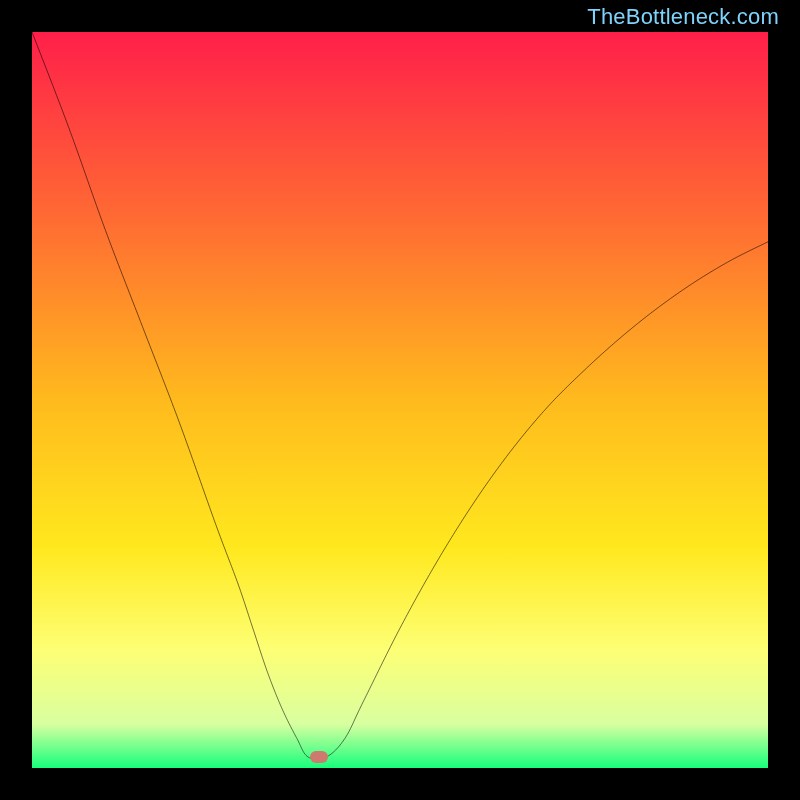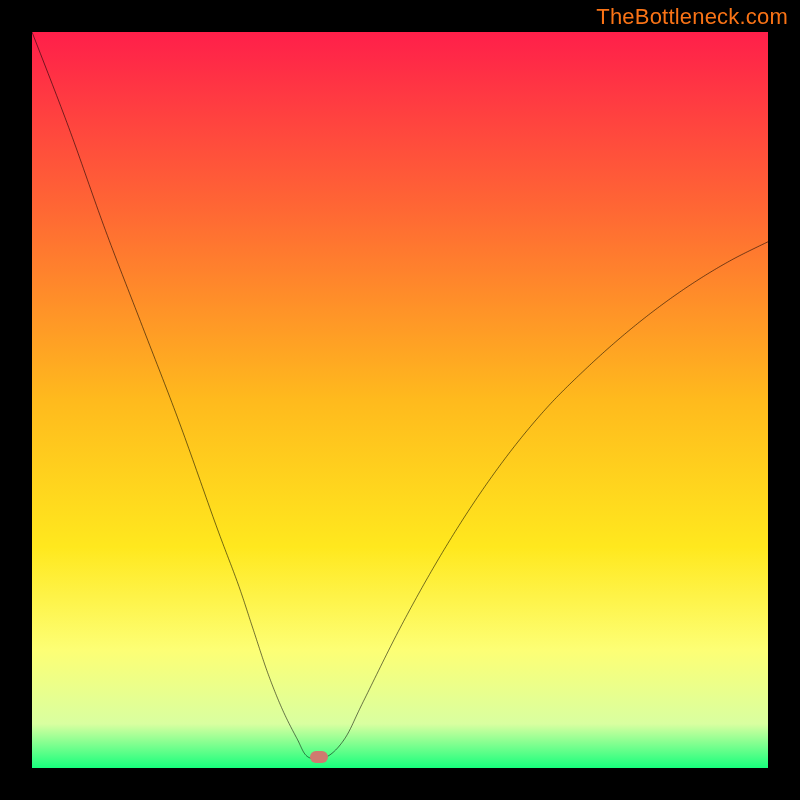--- a/index.html
+++ b/index.html
@@ -12,24 +12,24 @@
   }
   .frame {
     position: relative;
     width: 800px;
     height: 800px;
     background: #000000;
   }
   .watermark {
     position: absolute;
     top: 4px;
-    right: 12px;
+    right: 21px;
     font-family: Arial, Helvetica, sans-serif;
     font-size: 22px;
-    color: #f97316;
+    color: #7dd3fc;
     letter-spacing: 0.2px;
     z-index: 10;
   }
   .plot-area {
     position: absolute;
     left: 32px;
     top: 32px;
     width: 736px;
     height: 736px;
     overflow: hidden;

